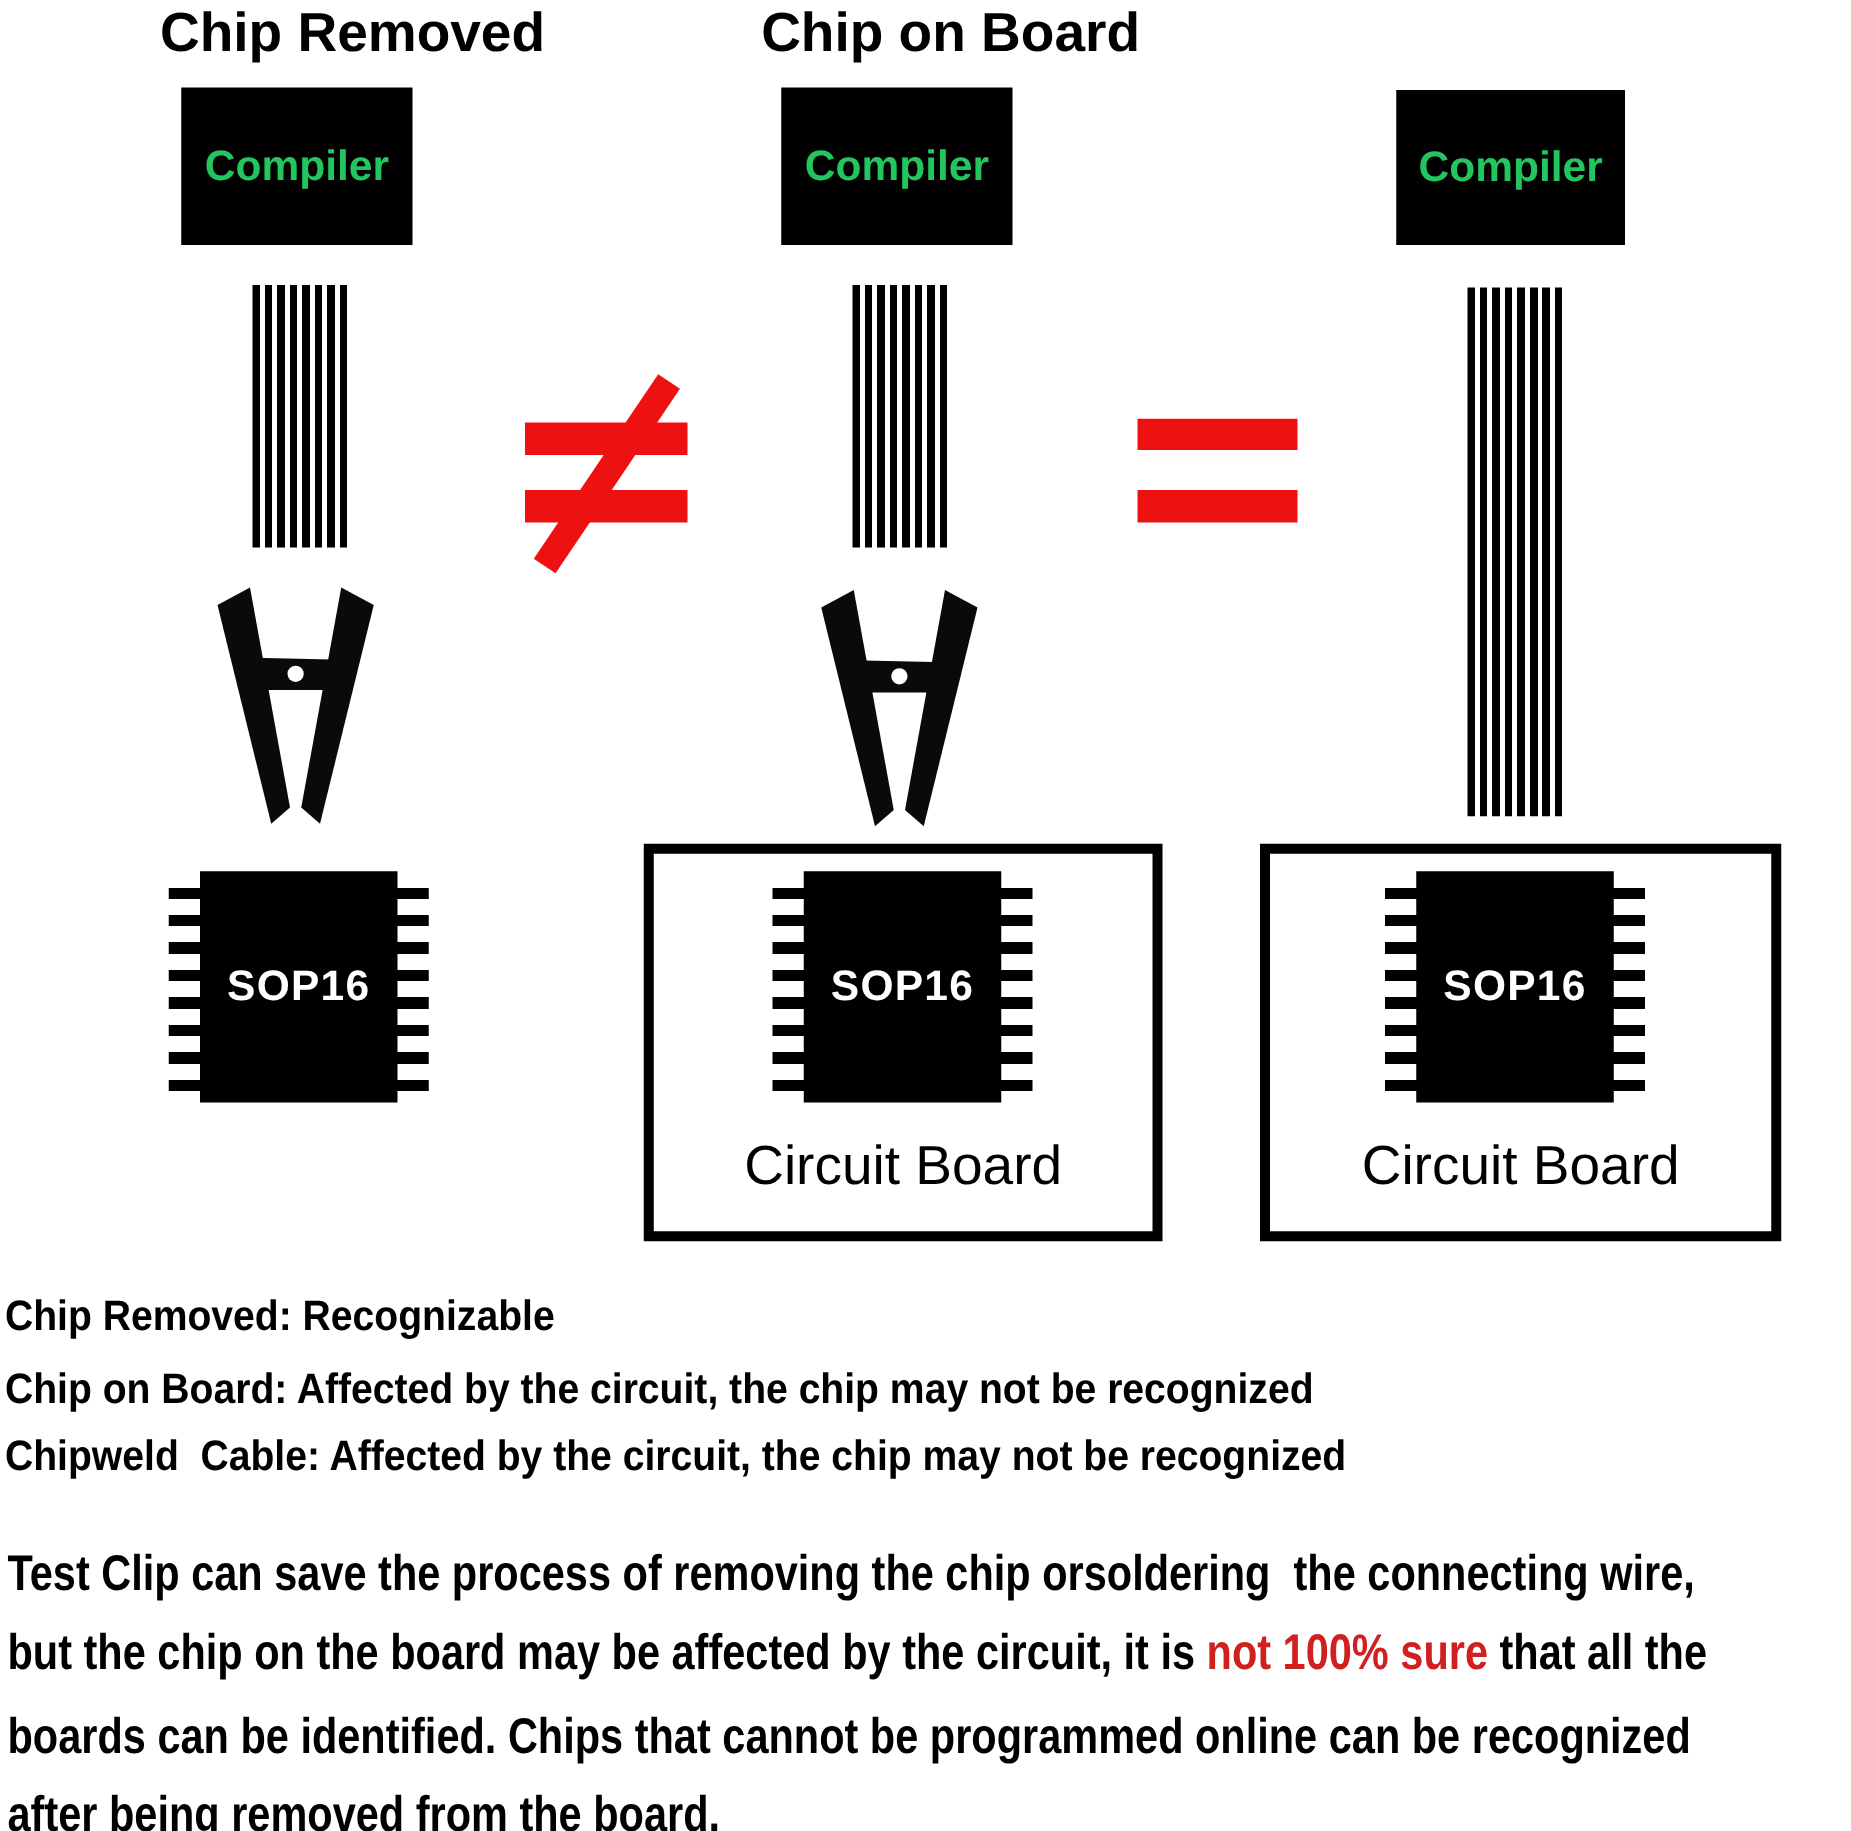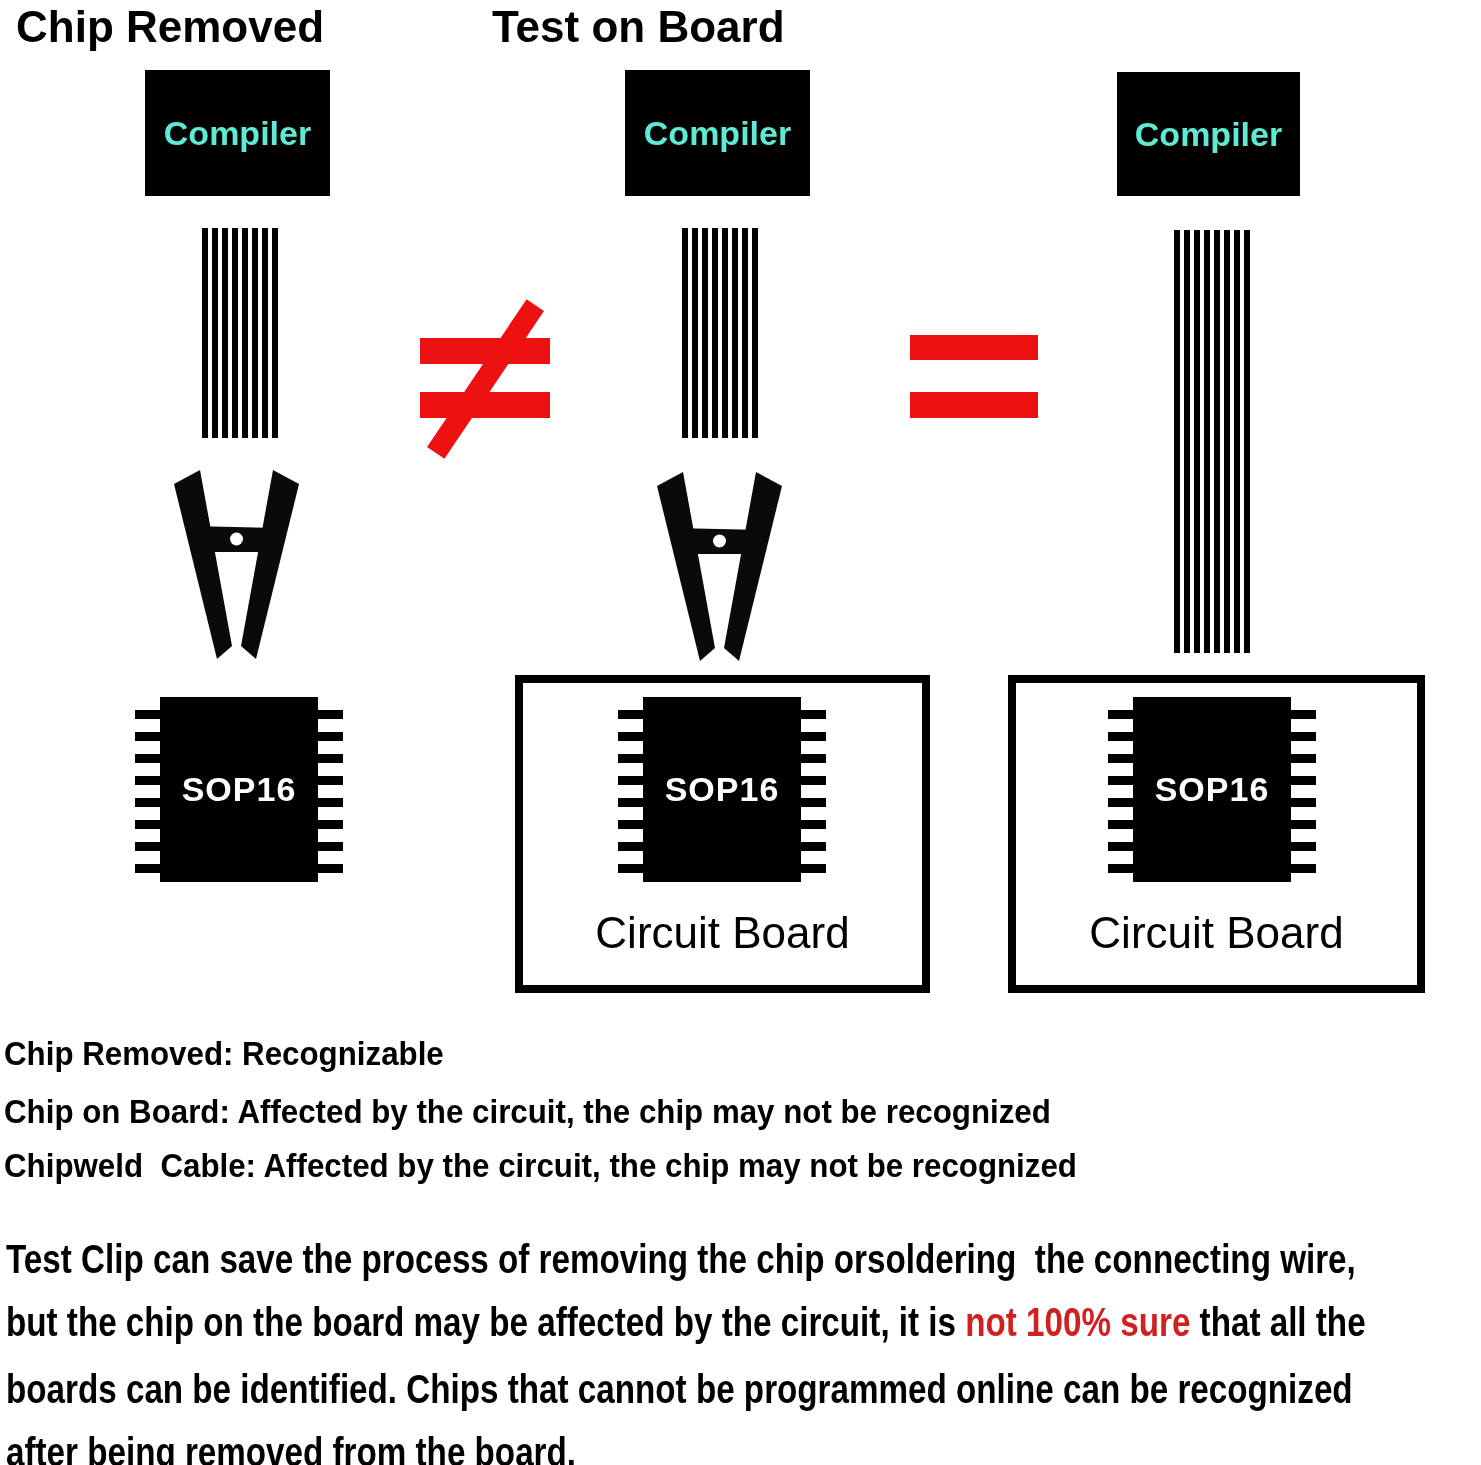--- a/index.html
+++ b/index.html
@@ -8,27 +8,27 @@
     --text-red:#d02020;
     --bg:#ffffff;
   }
   html,body{margin:0;padding:0;background:var(--bg);}
   .canvas{
     position:relative;width:1481px;height:1465px;background:var(--bg);
     font-family:"Liberation Sans", sans-serif;color:var(--ink);overflow:hidden;
   }
   
   .title{
-    position:absolute;top:2px;width:420px;text-align:left;
+    position:absolute;top:2px;width:420px;text-align:right;
     font-size:44px;font-weight:bold;letter-spacing:0px;white-space:pre;
   }
   .t1{left:16px;}.t2{left:492px;}.t3{left:997px;}
   
   .compiler{
-    position:absolute;background:var(--ink);color:#5eead4;
+    position:absolute;background:var(--ink);color:#22c55e;
     display:flex;align-items:center;justify-content:center;
     font-size:34px;font-weight:bold;
   }
   .c1{left:145px;top:70px;width:185px;height:126px;}
   .c2{left:625px;top:70px;width:185px;height:126px;}
   .c3{left:1117px;top:72px;width:183px;height:124px;}
   
   .cable{
     position:absolute;width:76px;
     background:repeating-linear-gradient(to right,var(--ink) 0 6px,transparent 6px 10px);
@@ -91,21 +91,21 @@
   }
   .p1{top:1236px;}.p2{top:1299px;}.p3{top:1366px;}.p4{top:1429px;}
   .red{color:var(--text-red);}
 </style>
 </head>
 <body>
 
 <div class="canvas">
 
   <div class="title t1">Chip Removed</div>
-  <div class="title t2">Test on Board</div>
+  <div class="title t2">Chip on Board</div>
 
   <div class="compiler c1">
     <span>Compiler</span>
   </div>
   <div class="compiler c2">
     <span>Compiler</span>
   </div>
   <div class="compiler c3">
     <span>Compiler</span>
   </div>

